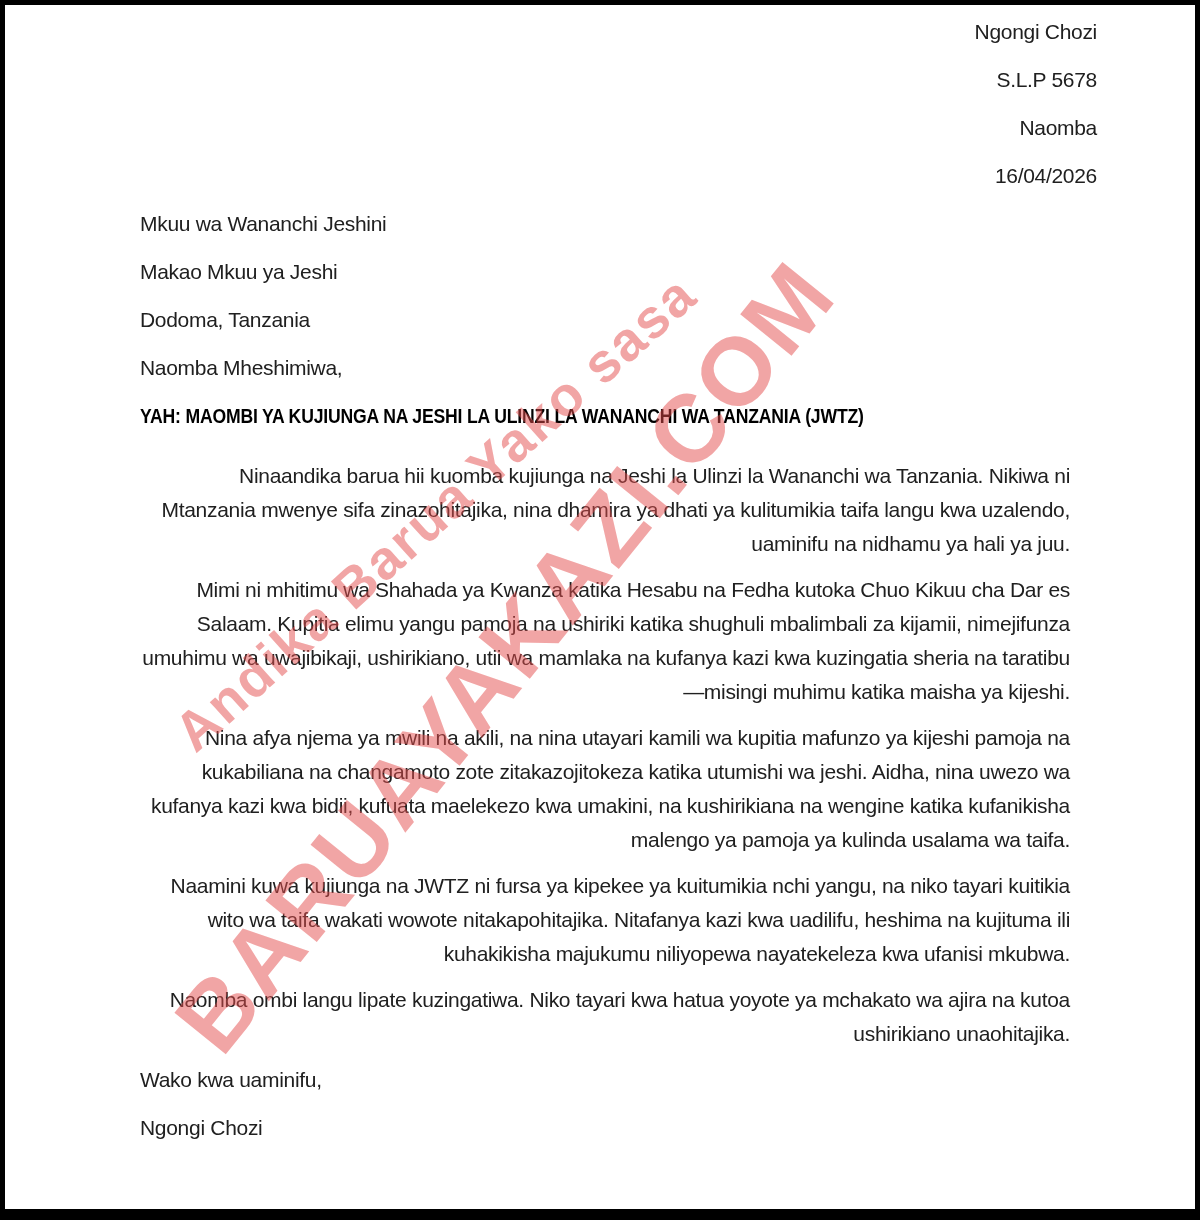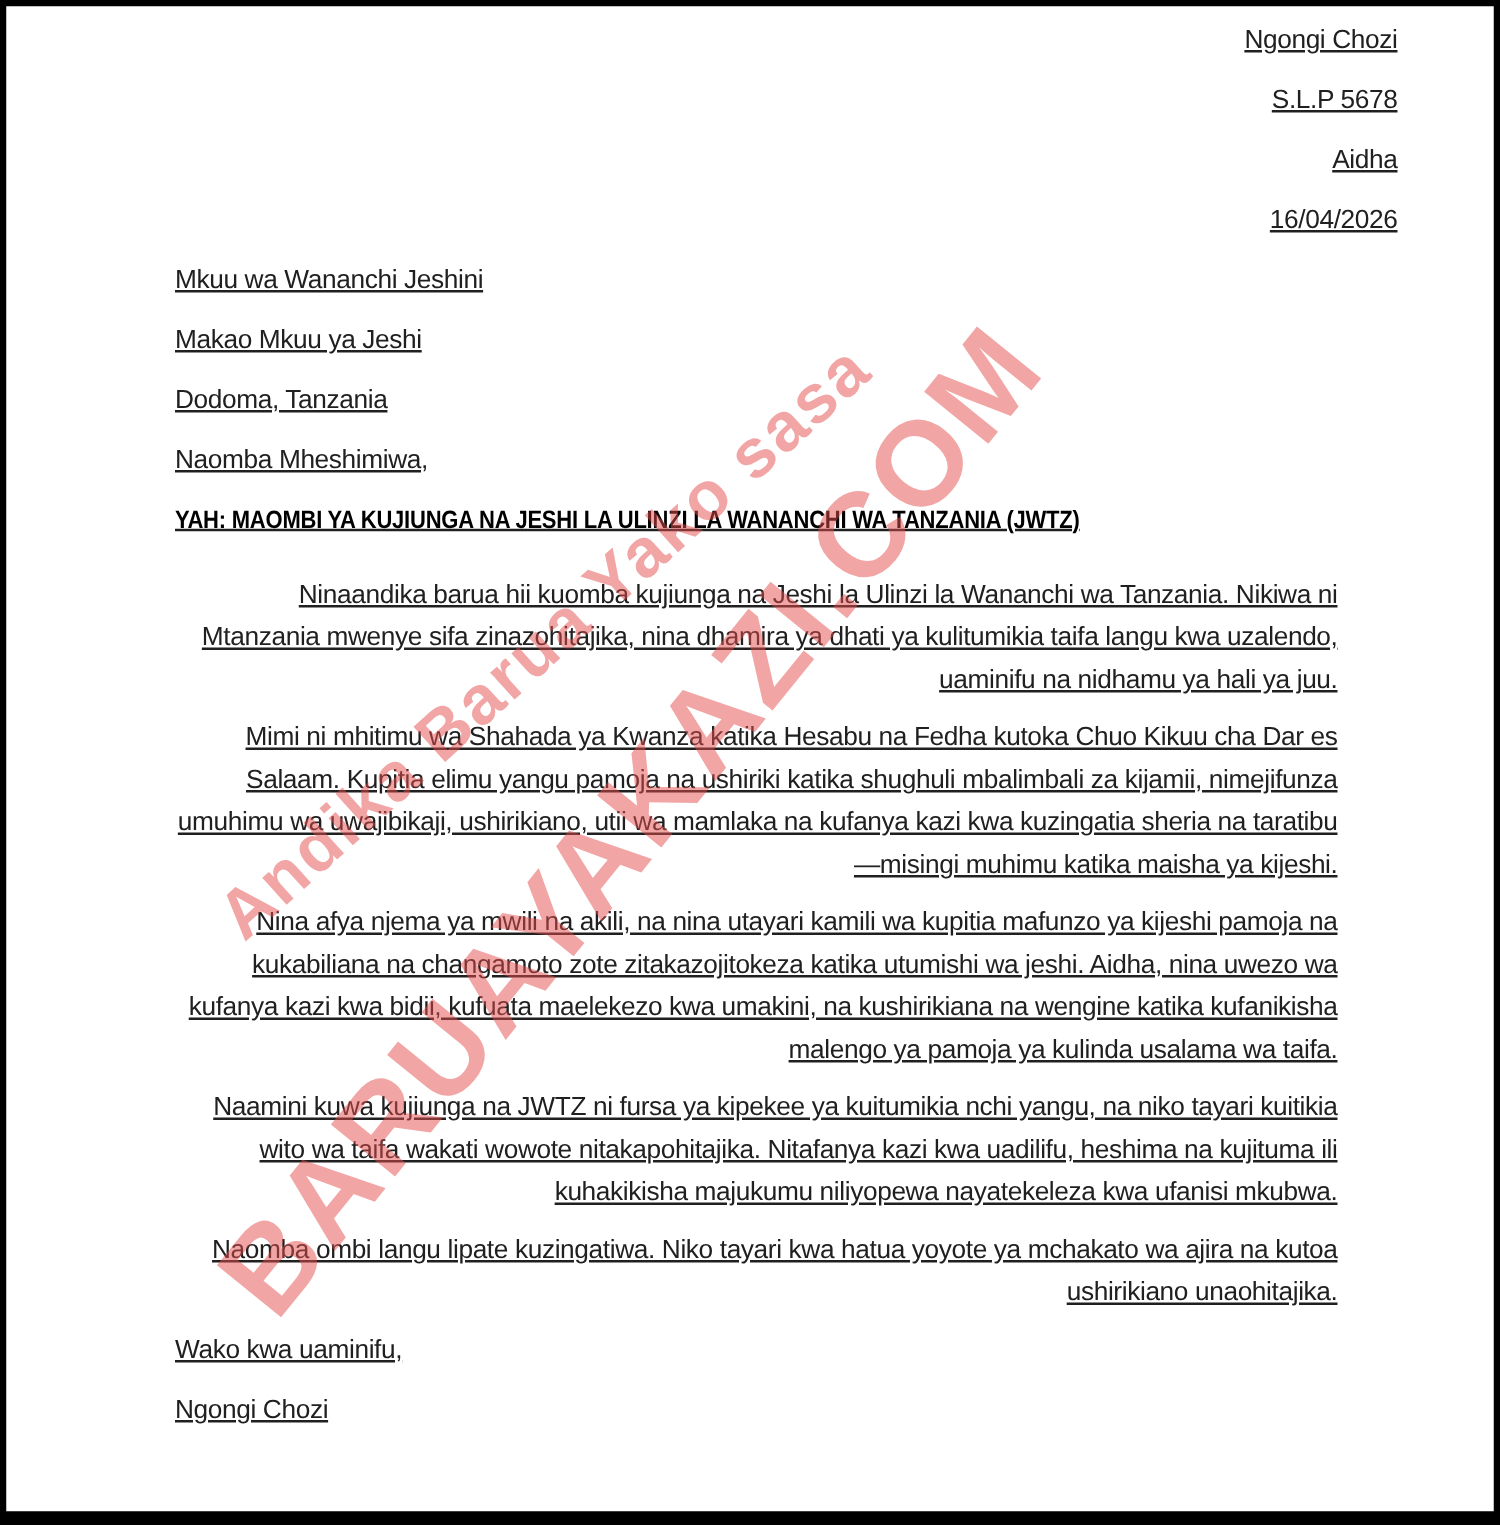--- a/index.html
+++ b/index.html
@@ -13,23 +13,22 @@
     position: relative;
     width: 1200px; height: 1220px;
     background: #ffffff;
     border: 5px solid #000000;
     border-bottom-width: 11px;
     overflow: hidden;
     color: #202020;
   }
   .content {
     position: relative;
-    padding: 10px 77px 0 135px;
+    padding: 10px 98px 0 135px;
     z-index: 1;
-    text-decoration: underline;
   }
   p { margin: 0; }
   .hline {
     font-size: 21px;
     line-height: 34px;
     letter-spacing: -0.3px;
     margin-bottom: 14px;
   }
   .sender { text-align: right; }
   .recipient, .salutation { text-align: left; }
@@ -84,21 +83,21 @@
 </style>
 </head>
 <body>
 
 <div class="page">
   <div class="content">
 
     <div class="sender">
       <p class="hline">Ngongi Chozi</p>
       <p class="hline">S.L.P 5678</p>
-      <p class="hline">Aidha</p>
+      <p class="hline">Naomba</p>
       <p class="hline">16/04/2026</p>
     </div>
 
     <div class="recipient">
       <p class="hline">Mkuu wa Wananchi Jeshini</p>
       <p class="hline">Makao Mkuu ya Jeshi</p>
       <p class="hline">Dodoma, Tanzania</p>
     </div>
 
     <p class="hline salutation">Naomba Mheshimiwa,</p>

